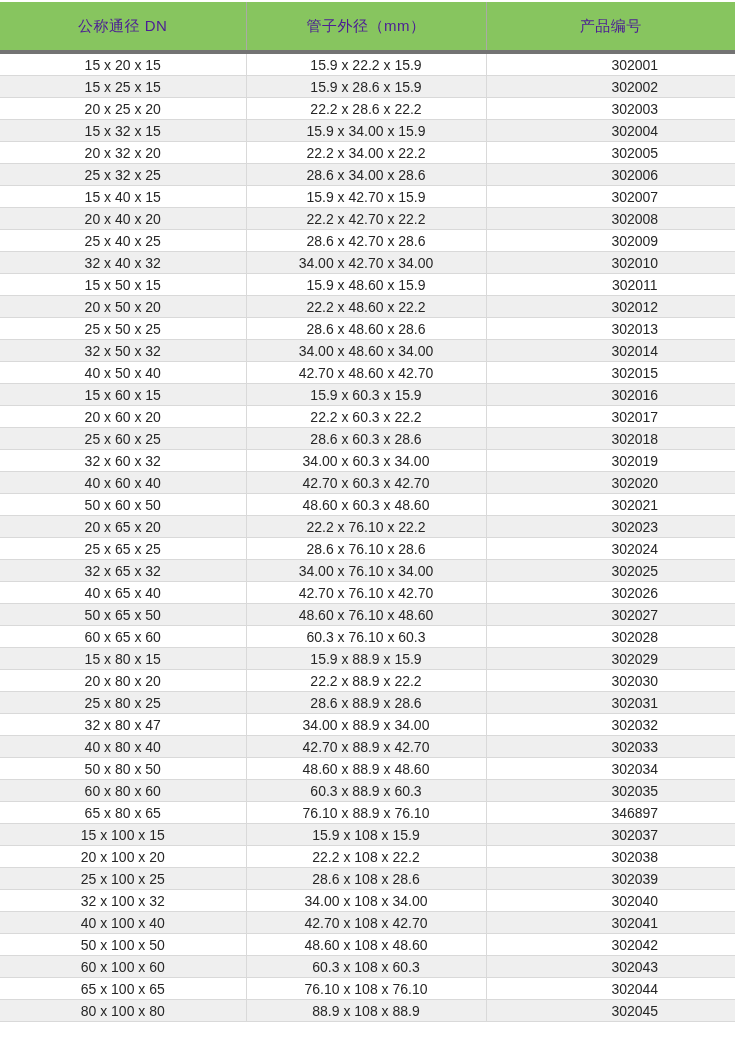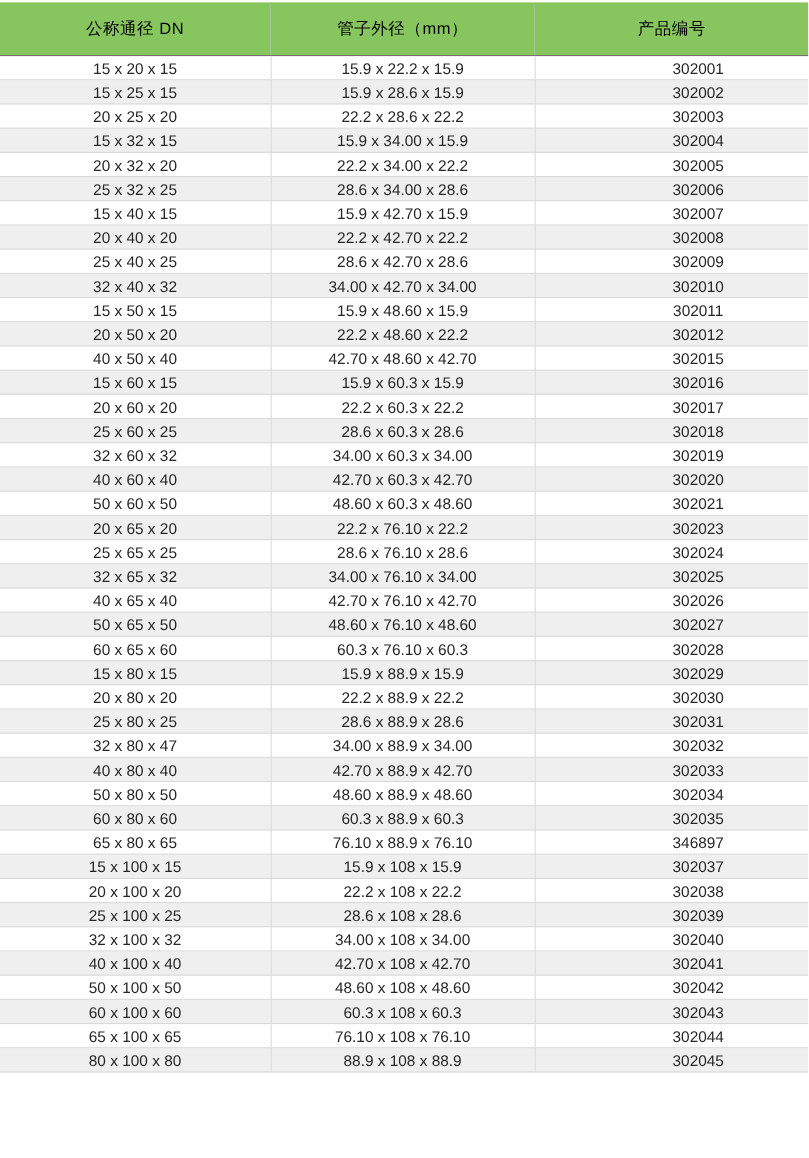--- a/index.html
+++ b/index.html
@@ -18,28 +18,28 @@
   table.spec-table {
     border-collapse: collapse;
     table-layout: fixed;
     width: 735px;
   }
   table.spec-table col.c1 { width: 246px; }
   table.spec-table col.c2 { width: 240px; }
   table.spec-table col.c3 { width: 249px; }
   table.spec-table th {
     background: #87C55F;
-    color: #000000;
+    color: #4c1d95;
     font-size: 15px;
     font-weight: 400;
     height: 48px;
     text-align: center;
     vertical-align: middle;
     border-left: 1px solid #a9aaa5;
-    border-bottom: 1px solid #737373;
+    border-bottom: 4px solid #737373;
     padding: 0;
     letter-spacing: 0.5px;
   }
   table.spec-table th:first-child { border-left: none; }
   table.spec-table td {
     color: #262626;
     font-size: 14px;
     height: 21px;
     text-align: center;
     vertical-align: middle;
@@ -125,20 +125,30 @@
           <td>15 x 50 x 15</td>
           <td>15.9 x 48.60 x 15.9</td>
           <td>302011</td>
         </tr>
         <tr>
           <td>20 x 50 x 20</td>
           <td>22.2 x 48.60 x 22.2</td>
           <td>302012</td>
         </tr>
         <tr>
+          <td>25 x 50 x 25</td>
+          <td>28.6 x 48.60 x 28.6</td>
+          <td>302013</td>
+        </tr>
+        <tr>
+          <td>32 x 50 x 32</td>
+          <td>34.00 x 48.60 x 34.00</td>
+          <td>302014</td>
+        </tr>
+        <tr>
           <td>40 x 50 x 40</td>
           <td>42.70 x 48.60 x 42.70</td>
           <td>302015</td>
         </tr>
         <tr>
           <td>15 x 60 x 15</td>
           <td>15.9 x 60.3 x 15.9</td>
           <td>302016</td>
         </tr>
         <tr>

